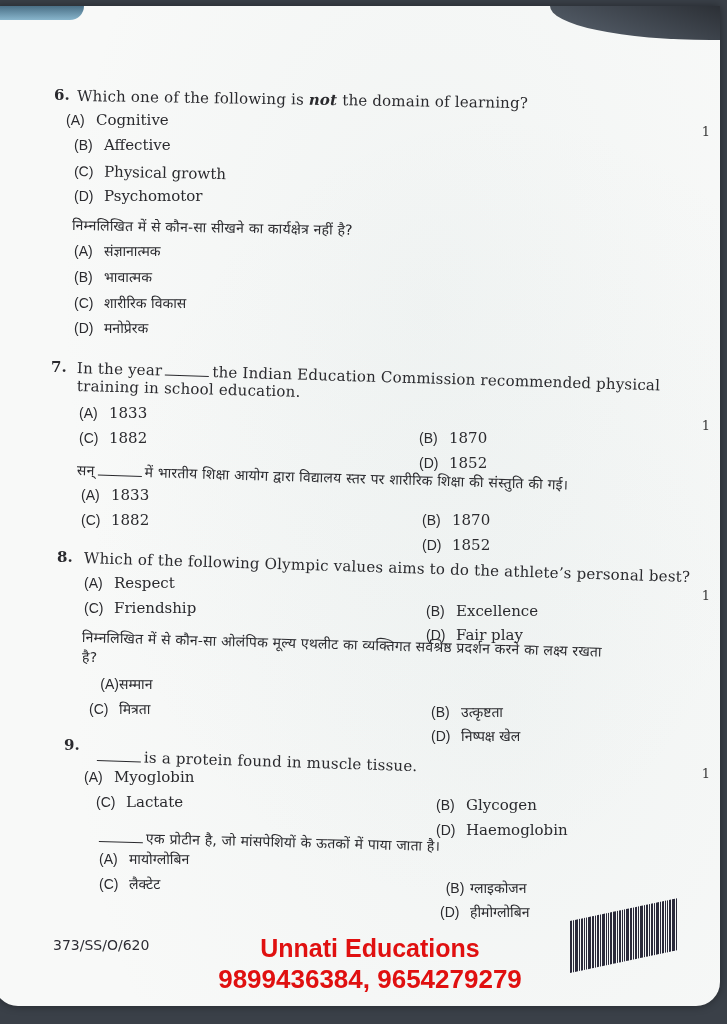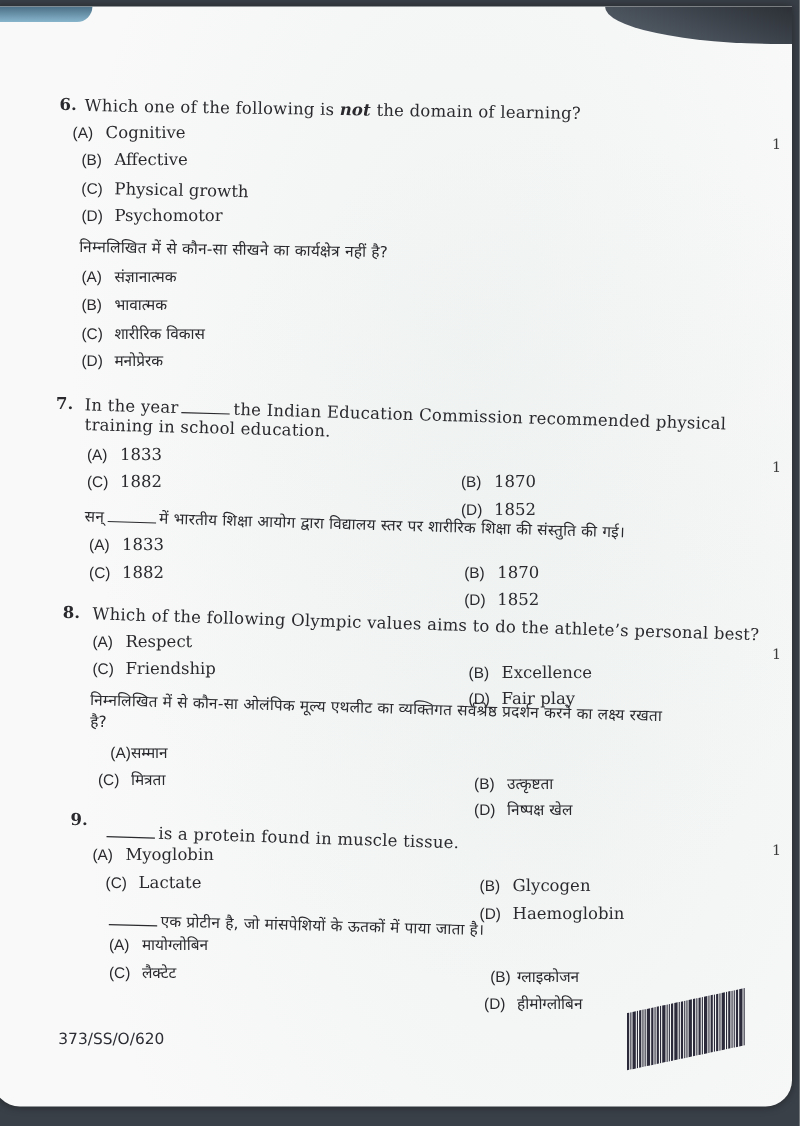--- a/index.html
+++ b/index.html
@@ -148,14 +148,16 @@
       <div class="opt" style="left:446px; top:896px;"><span class="lbl">(D)</span><span class="hi">हीमोग्लोबिन</span></div>
       <span class="mark" style="top:760px;">1</span>
     </div>
 
     <div class="footer-code"><span>373/SS/O/</span><b>620</b></div>
 
     <div class="barcode">
       <span style="width:2px"></span><span style="width:1px"></span><span style="width:3px"></span><span style="width:1px"></span><span style="width:2px"></span><span style="width:1px"></span><span style="width:1px"></span><span style="width:3px"></span><span style="width:2px"></span><span style="width:1px"></span><span style="width:2px"></span><span style="width:1px"></span><span style="width:3px"></span><span style="width:1px"></span><span style="width:1px"></span><span style="width:2px"></span><span style="width:3px"></span><span style="width:1px"></span><span style="width:2px"></span><span style="width:1px"></span><span style="width:1px"></span><span style="width:3px"></span><span style="width:2px"></span><span style="width:1px"></span><span style="width:2px"></span><span style="width:1px"></span><span style="width:3px"></span><span style="width:1px"></span><span style="width:2px"></span><span style="width:1px"></span><span style="width:2px"></span><span style="width:1px"></span><span style="width:3px"></span><span style="width:1px"></span><span style="width:2px"></span><span style="width:1px"></span><span style="width:1px"></span><span style="width:2px"></span><span style="width:3px"></span><span style="width:1px"></span>
     </div>
 
+    <div class="brand brand-name">Unnati Educations</div>
+    <div class="brand brand-phone">9899436384, 9654279279</div>
   </div>
 </div>
 
 </body></html>

